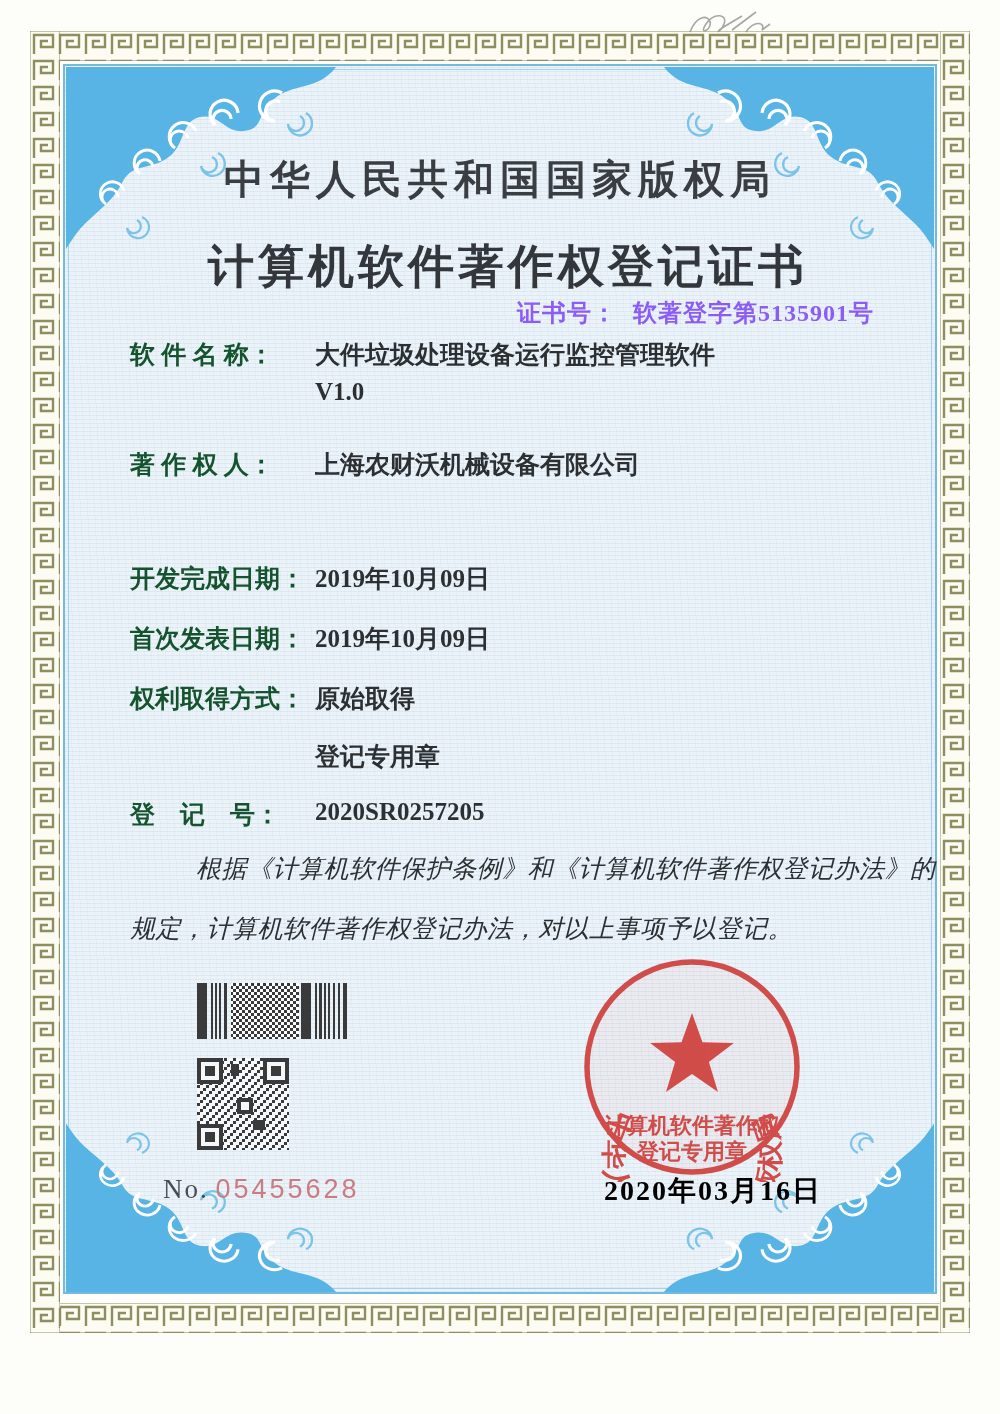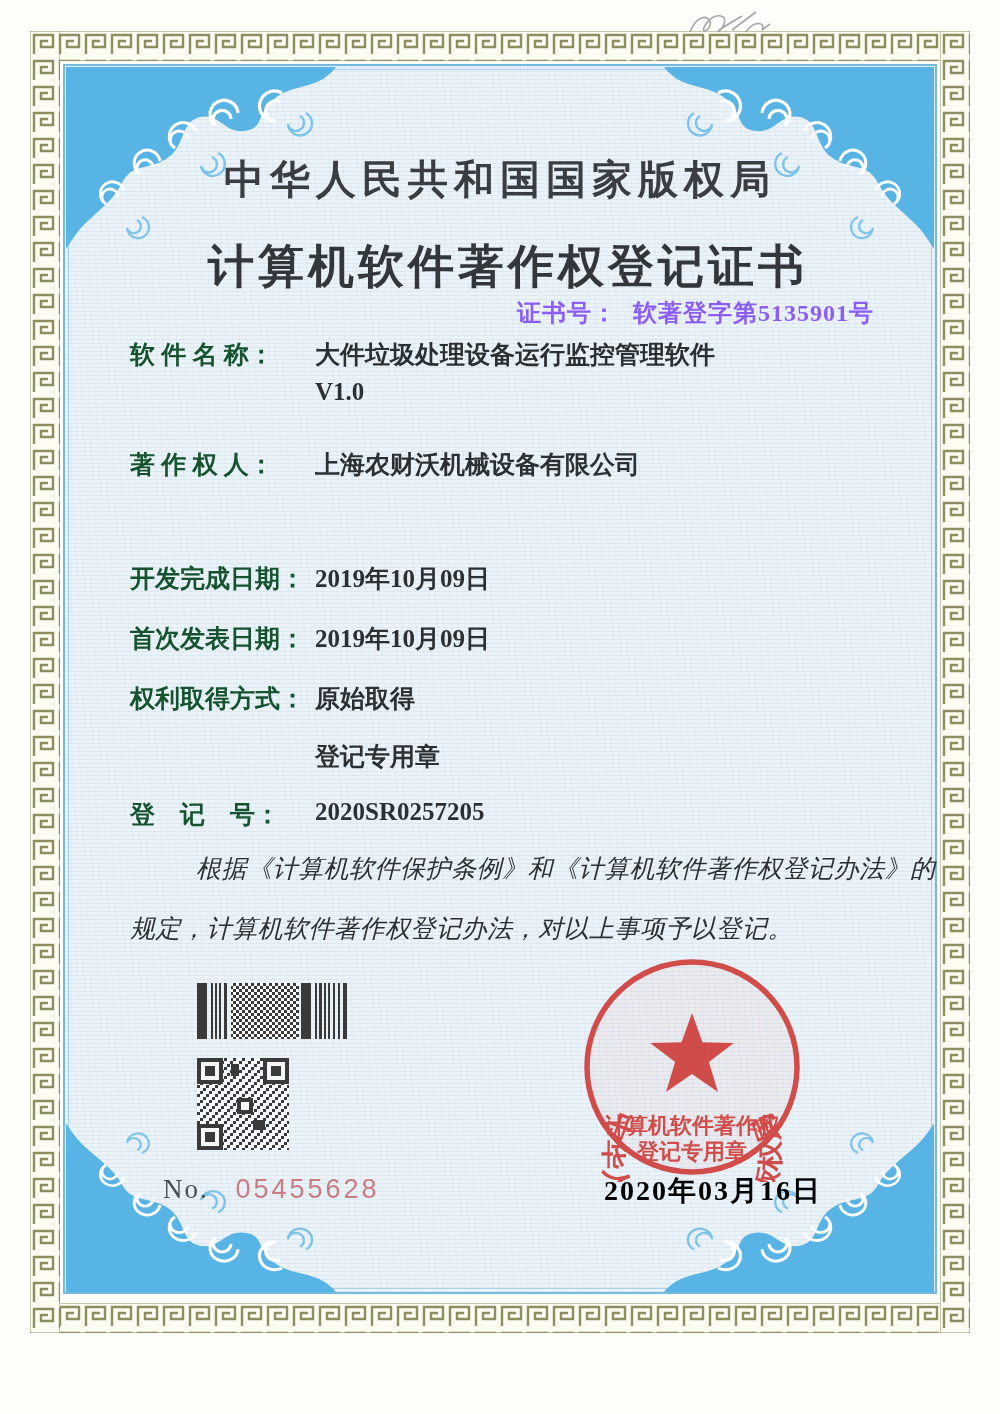--- a/index.html
+++ b/index.html
@@ -58,21 +58,21 @@
   .row{position:absolute;left:130px;font-size:25px;color:#14532d;white-space:nowrap;}
   .row .lbl{font-weight:bold;display:inline-block;min-width:172px;}
   .val-abs{position:absolute;left:315px;font-size:25px;font-weight:600;color:#2c3033;white-space:nowrap;}
 
   .statement-line{
     position:absolute;font-size:25px;color:#2c3033;letter-spacing:.5px;white-space:nowrap;font-style:italic;
   }
 
   .serial{position:absolute;left:163px;top:1174px;font-size:27px;}
   .serial .no-lbl{color:#4a4d50;letter-spacing:2px;}
-  .serial .no-val{color:#c97c82;letter-spacing:3px;margin-left:20px;font-family:"Liberation Sans","DejaVu Sans",sans-serif;}
+  .serial .no-val{color:#c97c82;letter-spacing:3px;font-family:"Liberation Sans","DejaVu Sans",sans-serif;}
 
   .issue-date{
     position:absolute;left:604px;top:1172px;font-size:28px;font-weight:bold;
     color:#000000;letter-spacing:2px;
   }
 
   .barcode{position:absolute;left:197px;top:983px;}
   .qr{position:absolute;left:197px;top:1058px;}
   .seal{position:absolute;left:577px;top:952px;opacity:.92;}
   .handwriting{position:absolute;left:680px;top:4px;}

